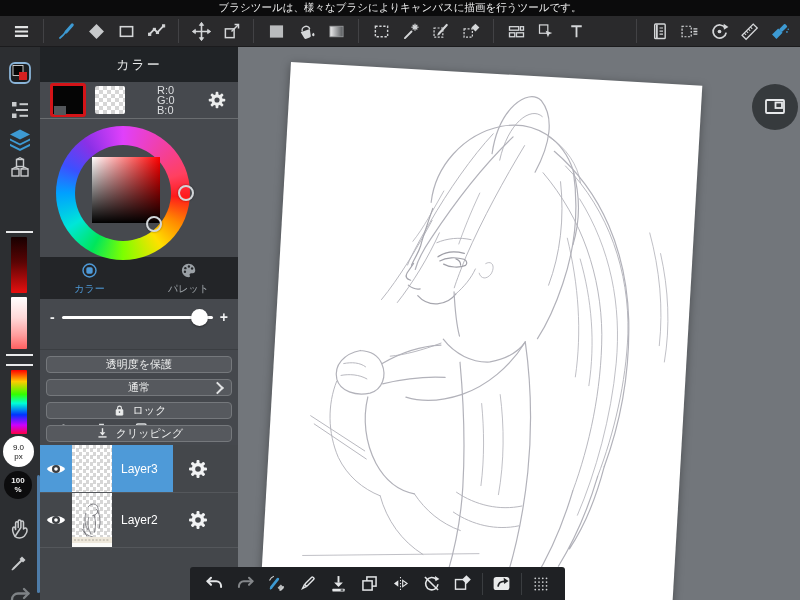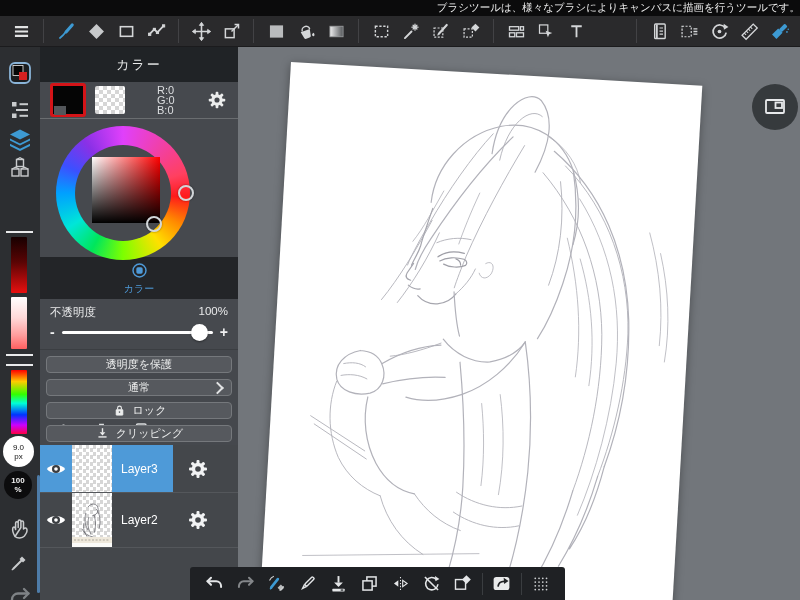--- a/index.html
+++ b/index.html
@@ -4,21 +4,21 @@
 <style>
   html,body{margin:0;padding:0;}
   body{
     width:800px;height:600px;position:relative;overflow:hidden;
     background:#72767b;font-family:"Liberation Sans",sans-serif;
     -webkit-font-smoothing:antialiased;
   }
   svg{display:block}
   
   .message-bar{position:absolute;left:0;top:0;width:800px;height:16px;background:#0b0b0c;
-    color:#f0f0f0;font-size:10.5px;display:flex;align-items:center;justify-content:flex-end;z-index:30;}
+    color:#f0f0f0;font-size:10.5px;display:flex;align-items:center;justify-content:center;z-index:30;}
   
   .top-toolbar{position:absolute;left:0;top:16px;width:800px;height:31px;background:#2a2a2c;
     border-bottom:1px solid #1b1b1d;display:flex;align-items:center;padding:0 6px;box-sizing:border-box;z-index:29;}
   .tt-btn{width:30px;height:31px;display:flex;align-items:center;justify-content:center;flex:0 0 auto;}
   .tt-btn svg{width:21px;height:21px;}
   .tt-div{width:1px;height:24px;background:#424245;margin:0 7px;flex:0 0 auto;}
   .tt-right{margin-left:auto;display:flex;align-items:center;}
   
   .tool-rail{position:absolute;left:0;top:47px;width:40px;height:553px;background:#2c2e31;z-index:10;text-align:center;}
   .rail-item{position:absolute;left:7px;width:26px;height:26px;display:flex;align-items:center;justify-content:center;}
@@ -424,28 +424,36 @@
   <div class="tab-bar">
     <div class="tab active">
       <span>
           <svg viewBox="0 0 24 24">
             <circle cx="12" cy="12" r="8.2" fill="none" stroke="#4e9ad8" stroke-width="1.8"></circle>
             <rect x="8" y="8" width="8" height="8" rx="2" fill="#4e9ad8"></rect>
           </svg>
         </span>
       <span>カラー</span>
     </div>
+    <div class="tab inactive">
+      <span>
+          <svg viewBox="0 0 24 24">
+            <path d="M12 3.5 a8.5 8.5 0 1 0 .2 17 c1.6 0 2 -1.2 1.4 -2.2 c-.8 -1.4 .2 -2.8 1.9 -2.8 h2 c1.7 0 3 -1.5 3 -3.5 C20.5 7 16.7 3.5 12 3.5 Z" fill="#9aa0a5"></path>
+            <circle cx="8" cy="9" r="1.5" fill="#26282b"></circle>
+            <circle cx="12.5" cy="7" r="1.5" fill="#26282b"></circle>
+            <circle cx="16.5" cy="9.5" r="1.5" fill="#26282b"></circle>
+            <circle cx="7.5" cy="13.5" r="1.5" fill="#26282b"></circle>
+          </svg>
+        </span>
+      <span>パレット</span>
+    </div>
   </div>
 
 
   <div class="opacity-sec">
-    <div class="op-row1">
-      <span>不透明度</span>
-      <span>100%</span>
-    </div>
     <div class="op-row2">
       <span class="op-sign">-</span>
       <div class="op-track">
           <div class="op-knob"></div>
         </div>
       <span class="op-sign">+</span>
     </div>
   </div>
 
   <div class="btn-grid">

